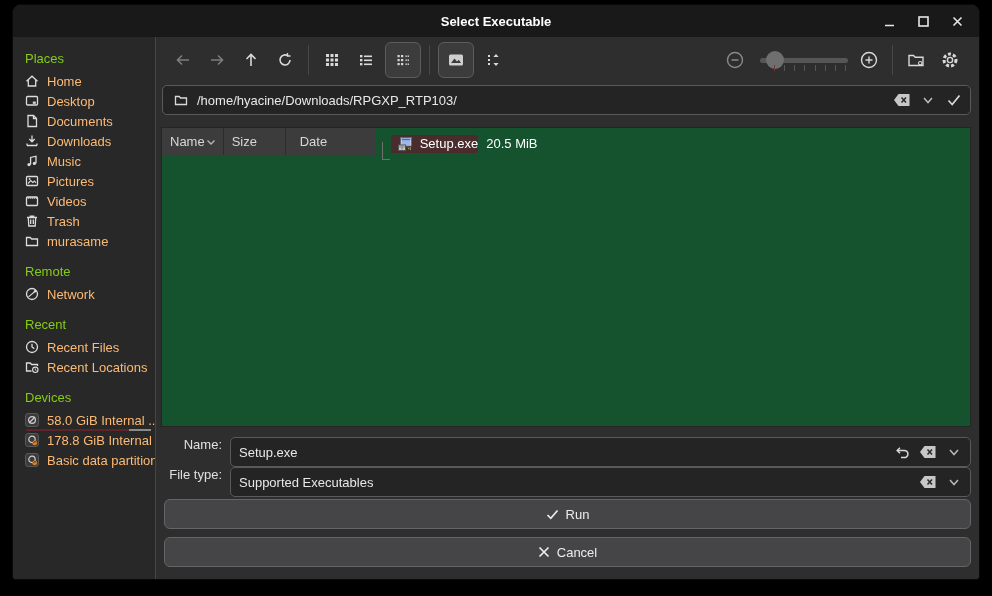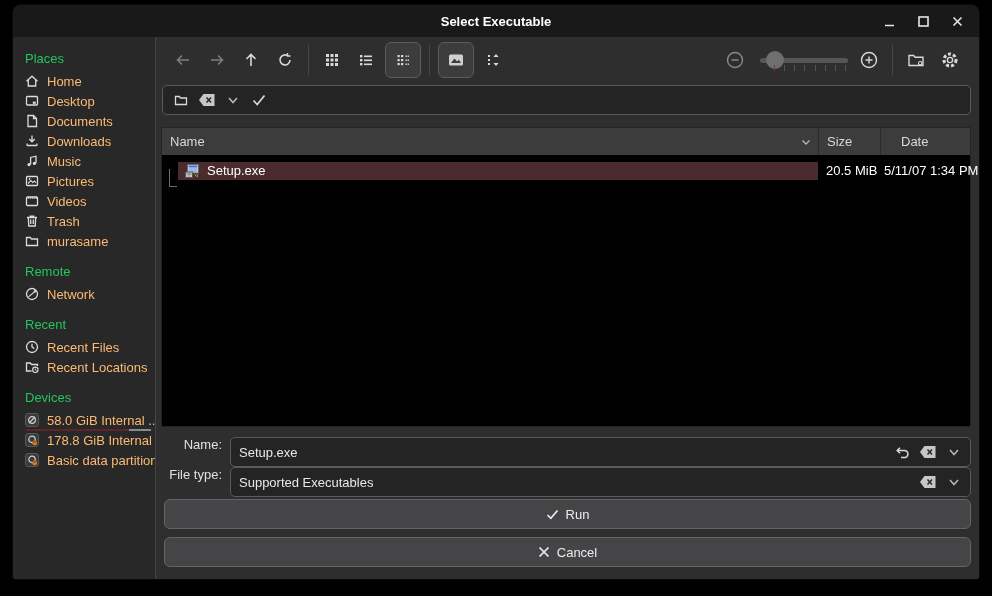--- a/index.html
+++ b/index.html
@@ -12,21 +12,21 @@
   }
   
   .titlebar { height:32px; background:#191919; display:flex; align-items:center; justify-content:center; position:relative; flex:0 0 32px; }
   .titlebar .title { color:#fff; font-size:13px; font-weight:bold; }
   .win-controls { position:absolute; right:10px; top:0; height:32px; display:flex; align-items:center; gap:10px; }
   .win-btn { width:24px; height:24px; display:flex; align-items:center; justify-content:center; cursor:default; }
   .win-btn svg { display:block; }
   
   .body { flex:1; display:flex; min-height:0; }
   .sidebar { width:143px; flex:0 0 143px; background:#282828; border-right:1px solid #454545; padding:6px 0 0 11px; overflow:hidden; }
-  .side-section { color:#22c55e; font-size:13px; margin:13px 0 5px 1px; }
+  .side-section { color:#84cc16; font-size:13px; margin:13px 0 5px 1px; }
   .side-section:first-child { margin-top:8px; }
   .side-item { display:flex; align-items:center; gap:7px; height:20px; color:#fdba74; font-size:13px; white-space:nowrap; cursor:default; }
   .side-item svg { flex:0 0 16px; }
   .side-item .lbl { overflow:hidden; text-overflow:clip; }
   .dev-wrap { position:relative; }
   .usage-bar { position:absolute; left:2px; right:4px; bottom:-1px; height:2px; display:flex; }
   .usage-bar .used { background:#5d2529; width:82%; }
   .usage-bar .free { background:#8a8a8a; flex:1; }
   
   .main { flex:1; display:flex; flex-direction:column; min-width:0; background:#2e2e2e; }
@@ -40,25 +40,25 @@
   .slider .handle { position:absolute; left:6px; top:1px; width:18px; height:18px; border-radius:50%; background:#6f6f6f; }
   .slider .ticks { position:absolute; left:14px; right:2px; top:15px; height:6px; display:flex; justify-content:space-between; }
   .slider .ticks i { width:1px; height:6px; background:#555; }
   .slider .ticks i.first { background:#7a3434; }
   
   .pathrow { padding:2px 8px 12px 6px; }
   .field { height:30px; border:1px solid #5a5a5a; border-radius:5px; background:#242424; display:flex; align-items:center; padding:0 6px 0 8px; gap:6px; }
   .field .val { color:#e8e8e8; font-size:13px; flex:1; white-space:nowrap; overflow:hidden; }
   .field .ficon { display:flex; align-items:center; justify-content:center; width:20px; height:20px; cursor:default; }
   
-  .fileview { flex:1; margin:0 8px 0 5px; background:#000000; border:1px solid #242424; display:flex; flex-direction:column; min-height:0; }
+  .fileview { flex:1; margin:0 8px 0 5px; background:#14532d; border:1px solid #242424; display:flex; flex-direction:row; min-height:0; }
   .fv-header { height:27px; flex:0 0 27px; background:#3c3c3c; display:flex; align-items:center; color:#d8d8d8; font-size:13px; }
   .col-name { flex:1; display:flex; align-items:center; padding-left:8px; min-width:0; }
   .col-size { width:62px; flex:0 0 62px; padding-left:8px; }
-  .col-date { width:90px; flex:0 0 90px; padding-left:20px; }
+  .col-date { width:90px; flex:0 0 90px; padding-left:14px; }
   .fv-header .col-size, .fv-header .col-date { border-left:1px solid #2c2c2c; height:27px; display:flex; align-items:center; }
   .sortchev { margin-left:auto; margin-right:6px; display:flex; align-items:center; }
   .fv-row { height:31px; display:flex; align-items:stretch; color:#fff; font-size:13px; cursor:default; }
   .fv-row .col-name { padding-left:0; }
   .branch { width:9px; flex:0 0 9px; margin-left:7px; position:relative; }
   .branch::before { content:""; position:absolute; left:0; top:-2px; width:7px; height:17px; border-left:1px solid #6e6e6e; border-bottom:1px solid #6e6e6e; }
   .rowhl { flex:1; display:flex; align-items:center; gap:6px; padding-left:5px; min-width:0; }
   .fv-row .col-size, .fv-row .col-date { display:flex; align-items:center; white-space:nowrap; }
   .fv-row .col-date { padding-left:4px; }
   
@@ -378,20 +378,21 @@
           </div>
         </div>
 
         <div class="pathrow">
           <div class="field">
             <span class="ficon">
               <svg width="16" height="16" viewBox="0 0 16 16" fill="none" stroke="#d9d9d9" stroke-width="1.3">
                   <path d="M2.5 12.5 V4.5 H6.2 L7.6 6 H13.5 V12.5 Z"></path>
                 </svg>
             </span>
+            <span class="val">/home/hyacine/Downloads/RPGXP_RTP103/</span>
             <span class="ficon">
               <svg width="18" height="14" viewBox="0 0 18 14">
                   <path d="M5.5 1 H16.5 V13 H5.5 L1 7 Z" fill="#c7c7c7"></path>
                   <path d="M8.5 4.5 L13 9.5 M13 4.5 L8.5 9.5" stroke="#262626" stroke-width="1.5"></path>
                 </svg>
             </span>
             <span class="ficon">
               <svg width="14" height="14" viewBox="0 0 14 14" fill="none" stroke="#b9b9b9" stroke-width="1.5">
                   <path d="M3 5 L7 9.5 L11 5"></path>
                 </svg>
@@ -435,23 +436,20 @@
                     <path d="M2.5 12 H9.5 M6 10 V15.5" stroke="#777" stroke-width="0.8"></path>
                     <path d="M12 12.5 L13 14.5 M14 12 L14.6 15" stroke="#8fa65a" stroke-width="1"></path>
                   </svg>
                 </span>
                 <span>Setup.exe</span>
               </div>
             </div>
             <div class="col-size">
                 <span>20.5 MiB</span>
               </div>
-            <div class="col-date">
-                <span>5/11/07 1:34 PM</span>
-              </div>
           </div>
         </div>
 
         <div class="form-area">
           <div class="form-row">
             <div class="form-label">Name:</div>
             <div class="field">
               <span class="val">Setup.exe</span>
               <span class="ficon">
                 <svg width="16" height="16" viewBox="0 0 16 16" fill="none" stroke="#d9d9d9" stroke-width="1.5">

